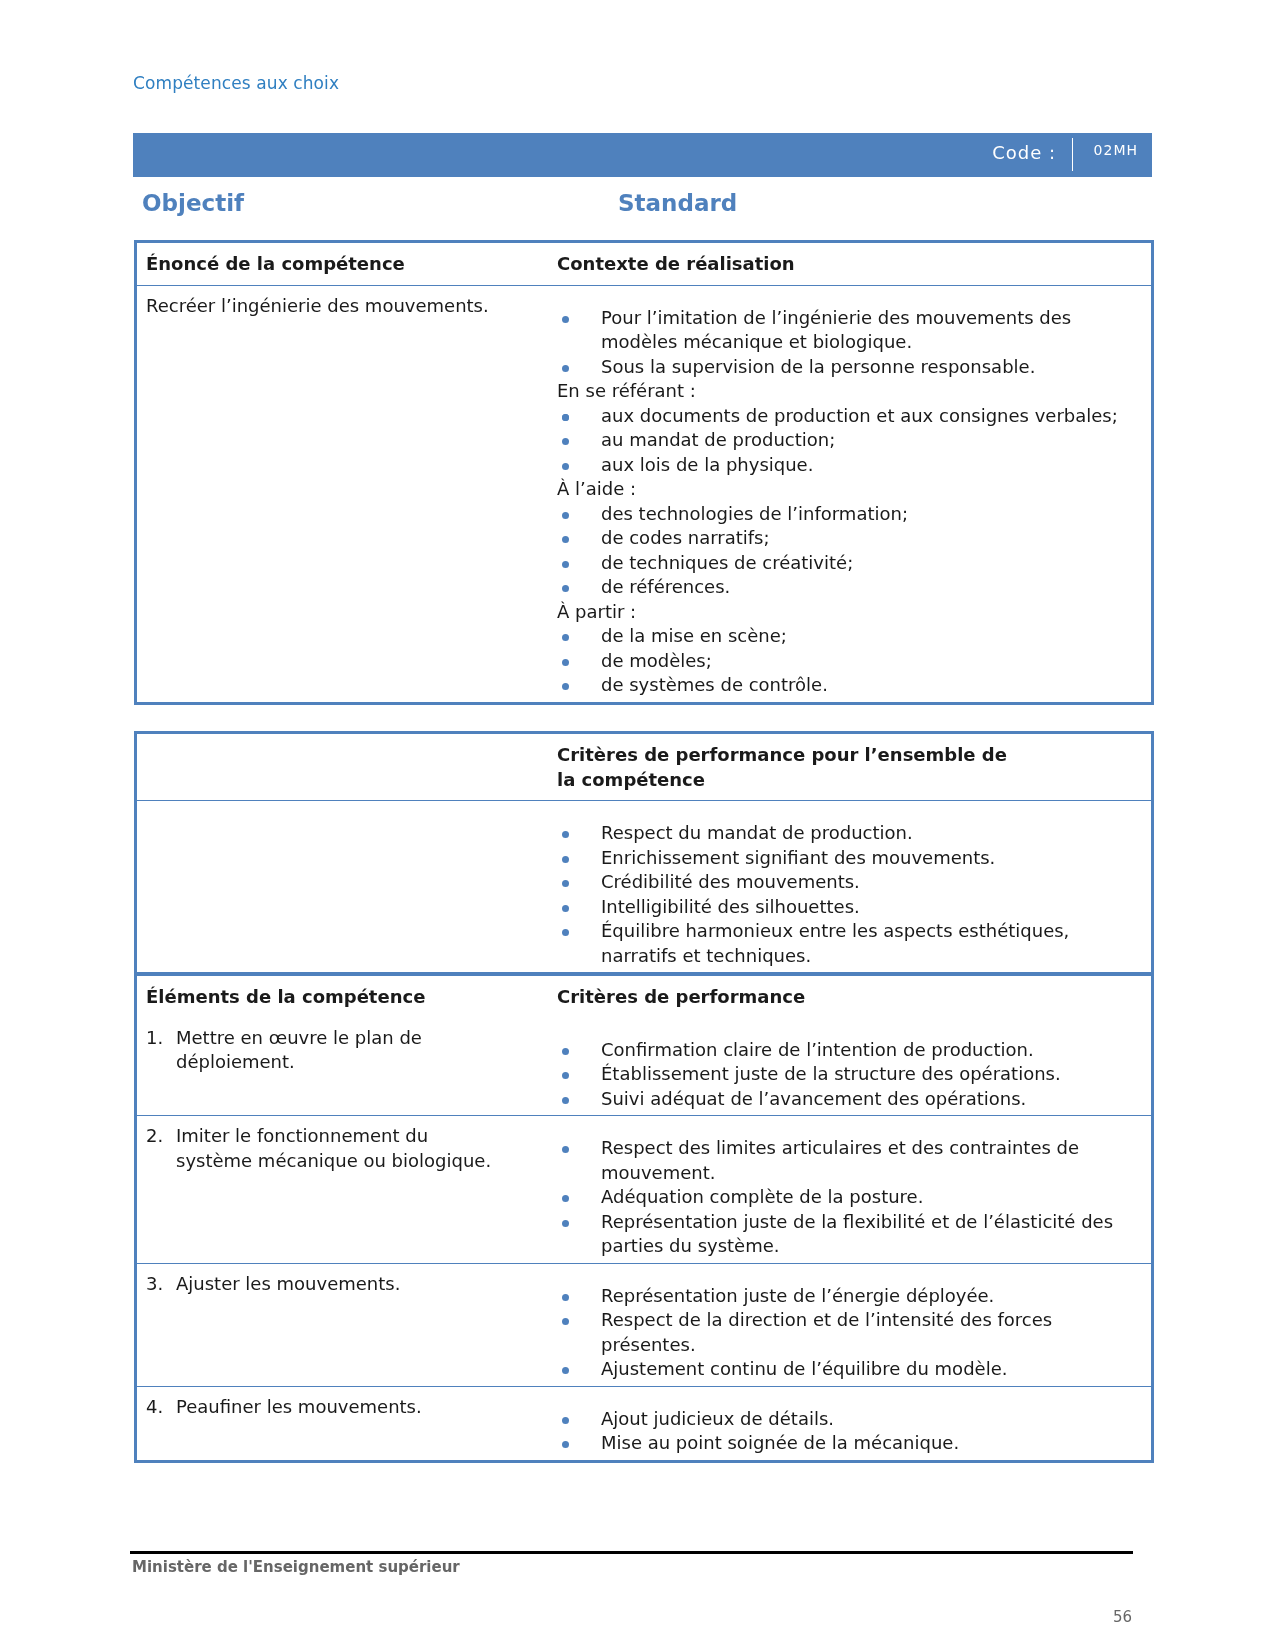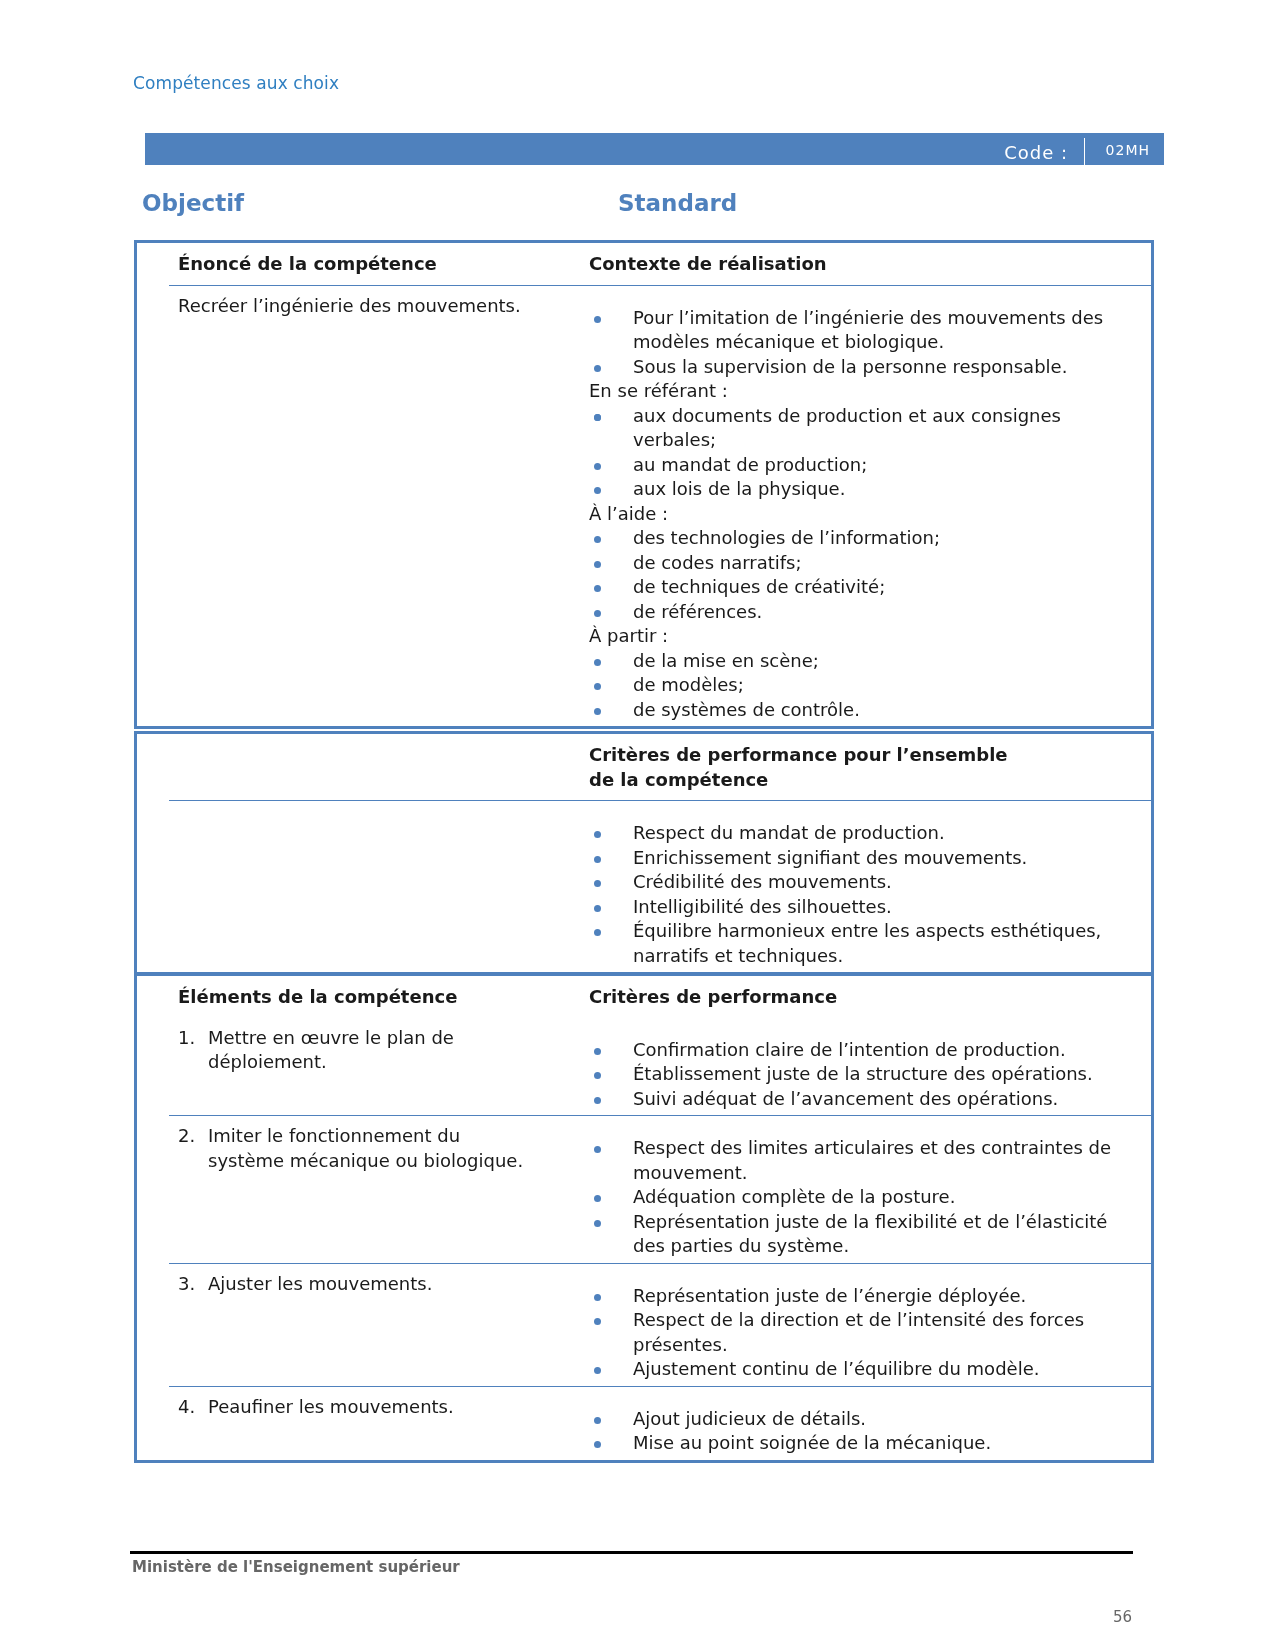--- a/index.html
+++ b/index.html
@@ -6,21 +6,21 @@
   body {
     width: 1275px; height: 1650px; position: relative; overflow: hidden;
     font-family: "DejaVu Sans", "Liberation Sans", sans-serif;
     color: #1a1a1a;
   }
   .running-head {
     position: absolute; left: 133px; top: 73px;
     font-size: 17px; color: #2f7fc1; letter-spacing: 0.1px;
   }
   .code-band {
-    position: absolute; left: 145px; top: 133px; width: 1019px; height: 32px;
+    position: absolute; left: 133px; top: 133px; width: 1019px; height: 44px;
     background: #4f81bd;
   }
   .code-band .code-label {
     position: absolute; right: 96px; top: 9px; color: #ffffff; font-size: 18px; letter-spacing: 1px;
   }
   .code-band .code-sep {
     position: absolute; right: 79px; top: 5px; width: 1px; height: 33px; background: #ffffff;
   }
   .code-band .code-value {
     position: absolute; right: 14px; top: 9px; color: #ffffff; font-size: 14px; letter-spacing: 1px;
@@ -29,21 +29,21 @@
     position: absolute; top: 190px; font-size: 23px; font-weight: bold; color: #4f81bd;
   }
   .title-objectif { left: 142px; }
   .title-standard { left: 618px; }
 
   .tbl {
     position: absolute; left: 134px; width: 1014px;
     border: 3px solid #4f81bd; box-sizing: content-box;
     font-size: 18px; line-height: 24.5px;
   }
-  .row { display: flex; border-top: 1px solid #4f81bd; margin-left: 32px; }
+  .row { display: flex; border-top: 1px solid #4f81bd; }
   .row:first-child { border-top: none; }
   .cell-left { width: 420px; padding: 8px 0 4px 9px; box-sizing: border-box; }
   .cell-right { flex: 1; padding: 20px 6px 4px 0; box-sizing: border-box; }
   .hdr { font-weight: bold; }
   .hdr .cell-left, .hdr .cell-right { padding-top: 9px; padding-bottom: 8px; }
   ul.bl { list-style: none; margin: 0; padding: 0; }
   ul.bl li { position: relative; padding-left: 44px; }
   ul.bl li .dot {
     position: absolute; left: 5px; top: 10px; width: 7px; height: 7px; border-radius: 50%;
     background: #4f81bd;

